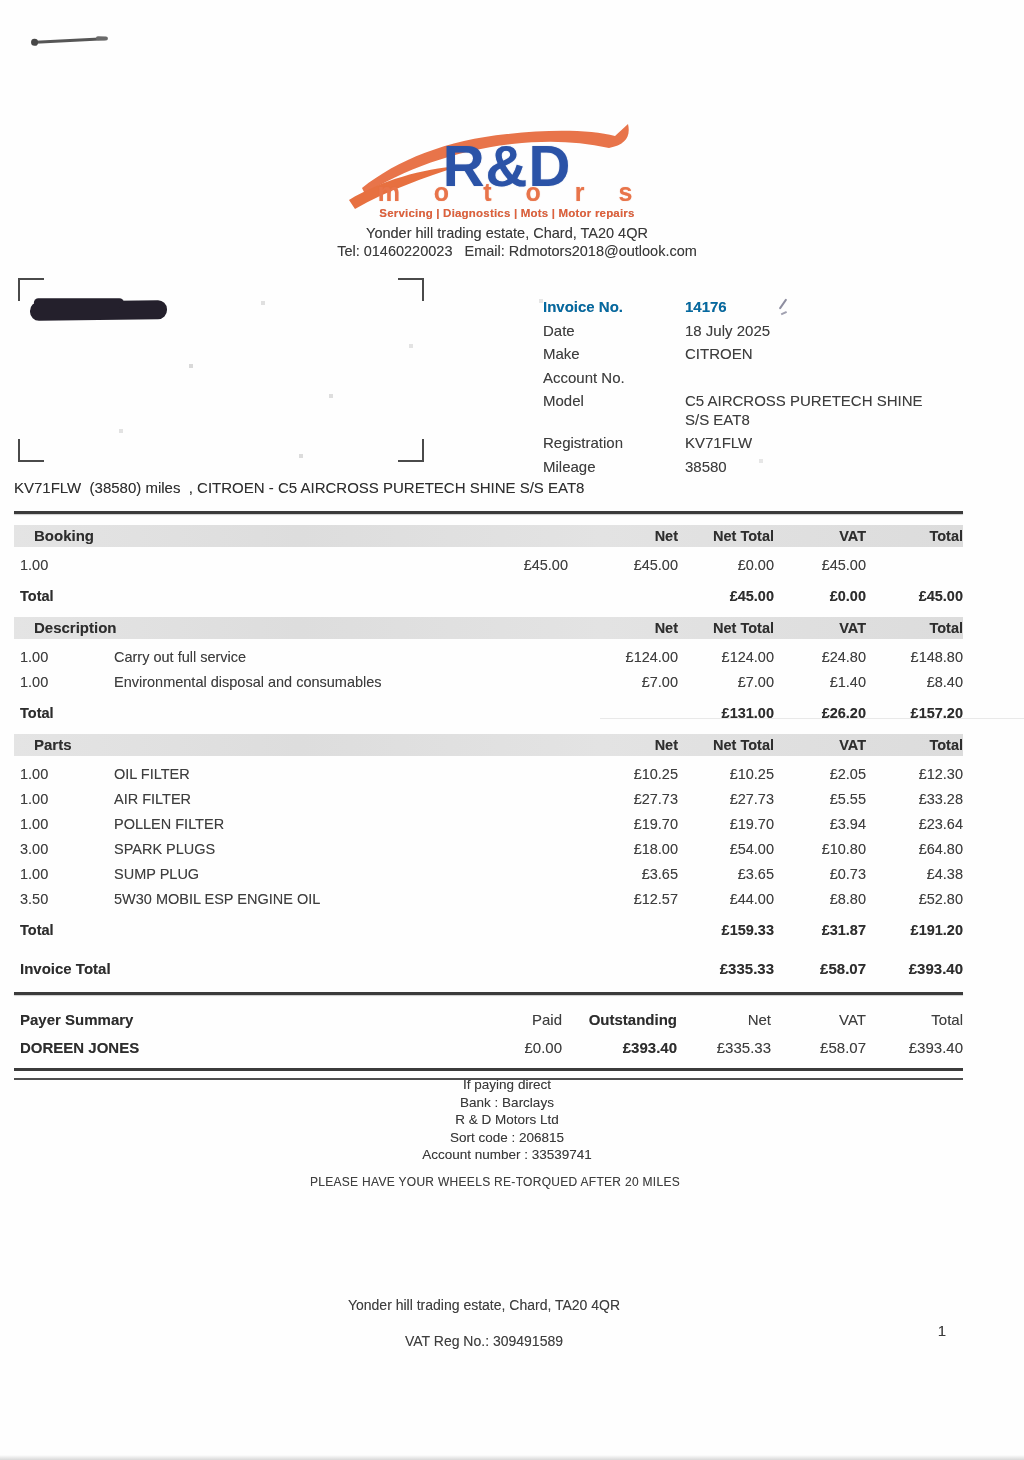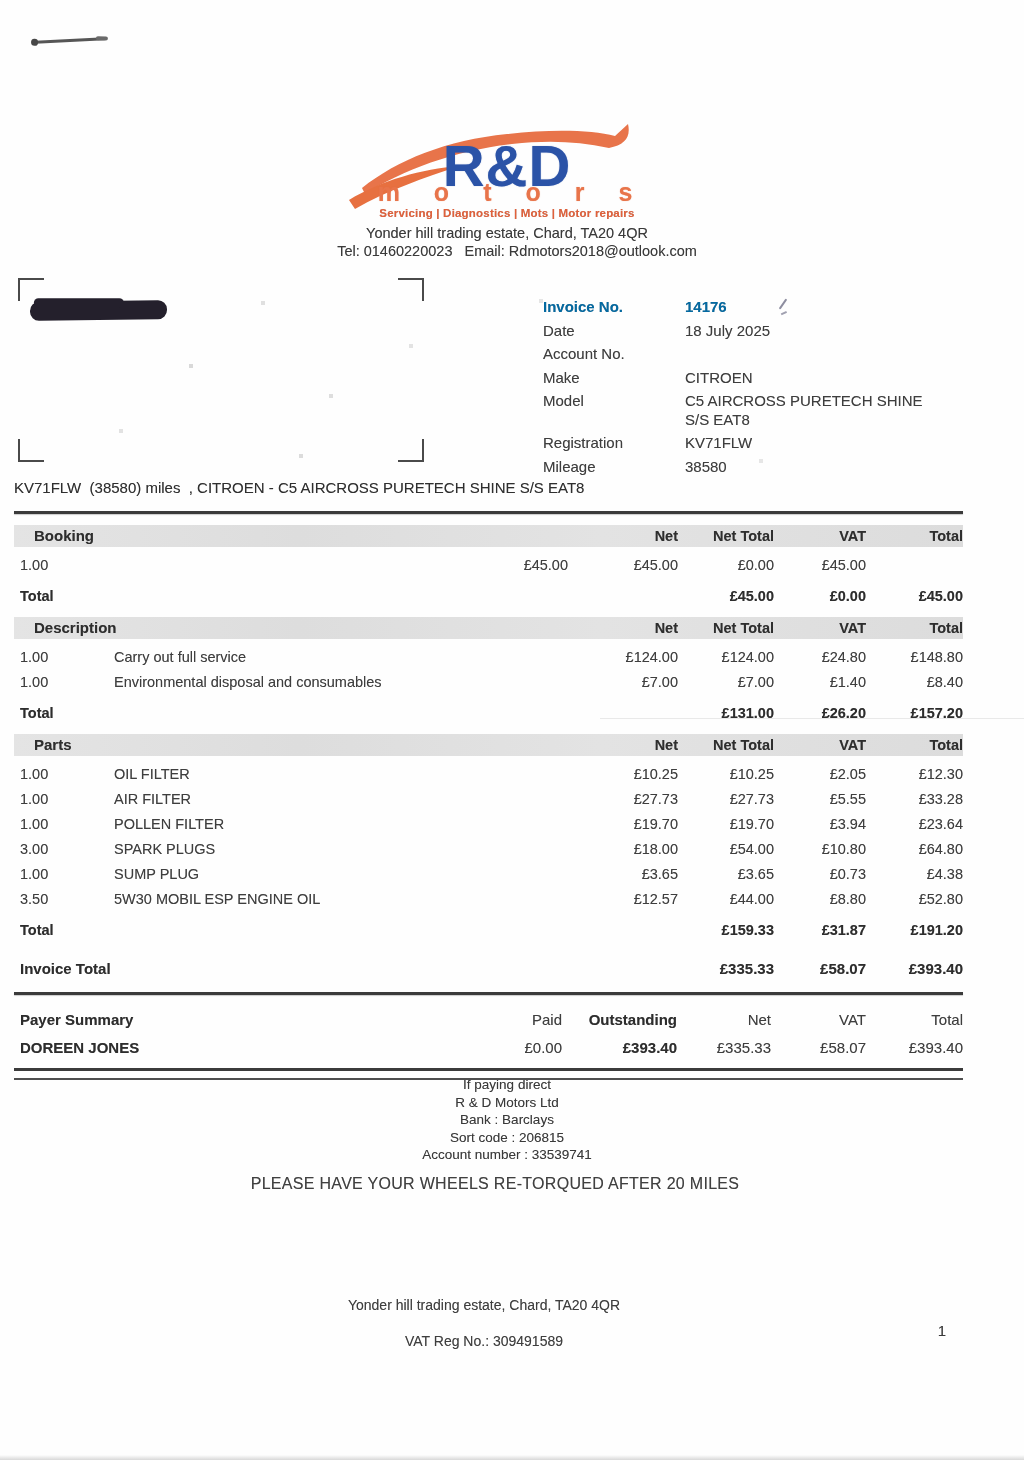--- a/index.html
+++ b/index.html
@@ -82,21 +82,21 @@
   .invoice-total .lbl { grid-column:1 / span 2; }
   .payer-head { margin-top:15px; font-size:15px; }
   .payer-row { margin-top:8px; font-size:15px; }
   .bold { font-weight:bold; color:#2d2d2d; }
   .rule-double { margin-top:10px; height:7px; border-top:3px solid #3b3b3b; border-bottom:2px solid #4f4f4f; }
 
   
   .pay-info { position:absolute; left:0; top:1076px; width:1014px; text-align:center;
     font-size:13.5px; line-height:17.5px; color:#3a3a3a; }
   .notice { position:absolute; left:0; top:1175px; width:990px; text-align:center;
-    font-size:16px; letter-spacing:0.3px; color:#404040; }
+    font-size:12px; letter-spacing:0.3px; color:#404040; }
   .footer-addr { position:absolute; left:0; top:1297px; width:968px; text-align:center; font-size:14px; }
   .footer-addr .vat-line { margin-top:20px; }
   .page-num { position:absolute; right:78px; top:1322px; font-size:15px; color:#3a3a3a; }
 </style>
 </head>
 <body>
 
 <div class="page">
 
   <div class="staple-mark"></div>
@@ -131,26 +131,26 @@
   <div class="meta">
     <div class="meta-row strong">
       <span class="meta-label">Invoice No.</span>
       <span class="meta-value">14176</span>
     </div>
     <div class="meta-row">
       <span class="meta-label">Date</span>
       <span class="meta-value">18 July 2025</span>
     </div>
     <div class="meta-row">
+      <span class="meta-label">Make</span>
+      <span class="meta-value">CITROEN</span>
+    </div>
+    <div class="meta-row">
       <span class="meta-label">Account No.</span>
       <span class="meta-value"></span>
-    </div>
-    <div class="meta-row">
-      <span class="meta-label">Make</span>
-      <span class="meta-value">CITROEN</span>
     </div>
     <div class="meta-row">
       <span class="meta-label">Model</span>
       <span class="meta-value">
         <span>C5 AIRCROSS PURETECH SHINE</span><br>
         <span>S/S EAT8</span>
       </span>
     </div>
     <div class="meta-row">
       <span class="meta-label">Registration</span>
@@ -308,22 +308,22 @@
       <span class="num bold">£393.40</span>
       <span class="num">£335.33</span>
       <span class="num">£58.07</span>
       <span class="num">£393.40</span>
     </div>
     <div class="rule-double"></div>
   </div>
 
   <div class="pay-info">
     <div>If paying direct</div>
+    <div>Bank : Barclays</div>
     <div>R &amp; D Motors Ltd</div>
-    <div>Bank : Barclays</div>
     <div>Sort code : 206815</div>
     <div>Account number : 33539741</div>
   </div>
 
   <div class="notice">PLEASE HAVE YOUR WHEELS RE-TORQUED AFTER 20 MILES</div>
 
   <div class="footer-addr">
     <div>Yonder hill trading estate, Chard, TA20 4QR</div>
     <div class="vat-line">VAT Reg No.: 309491589</div>
   </div>

